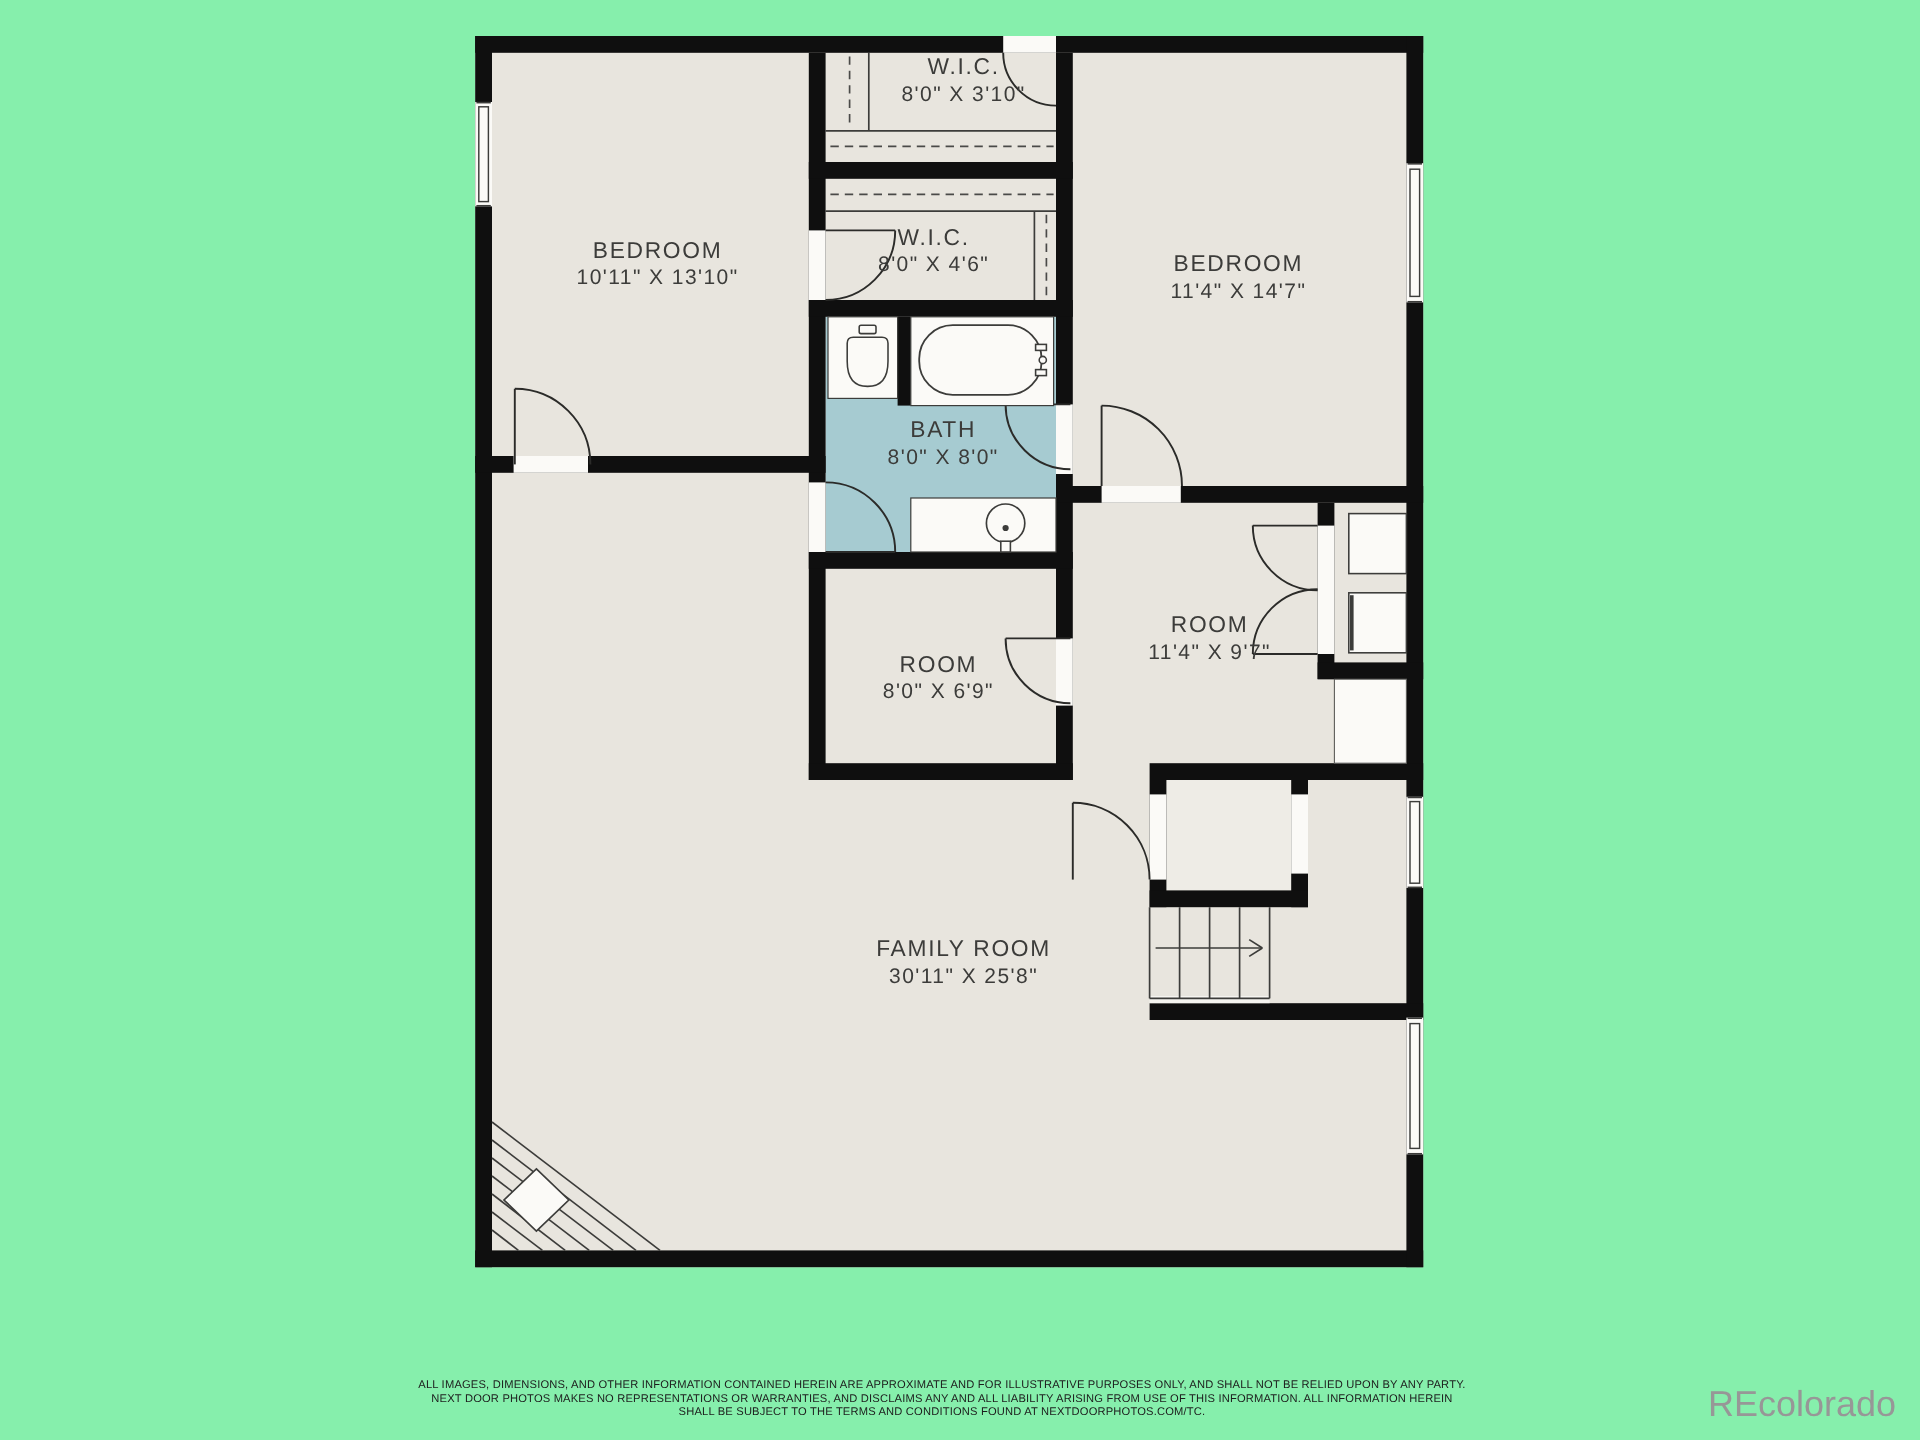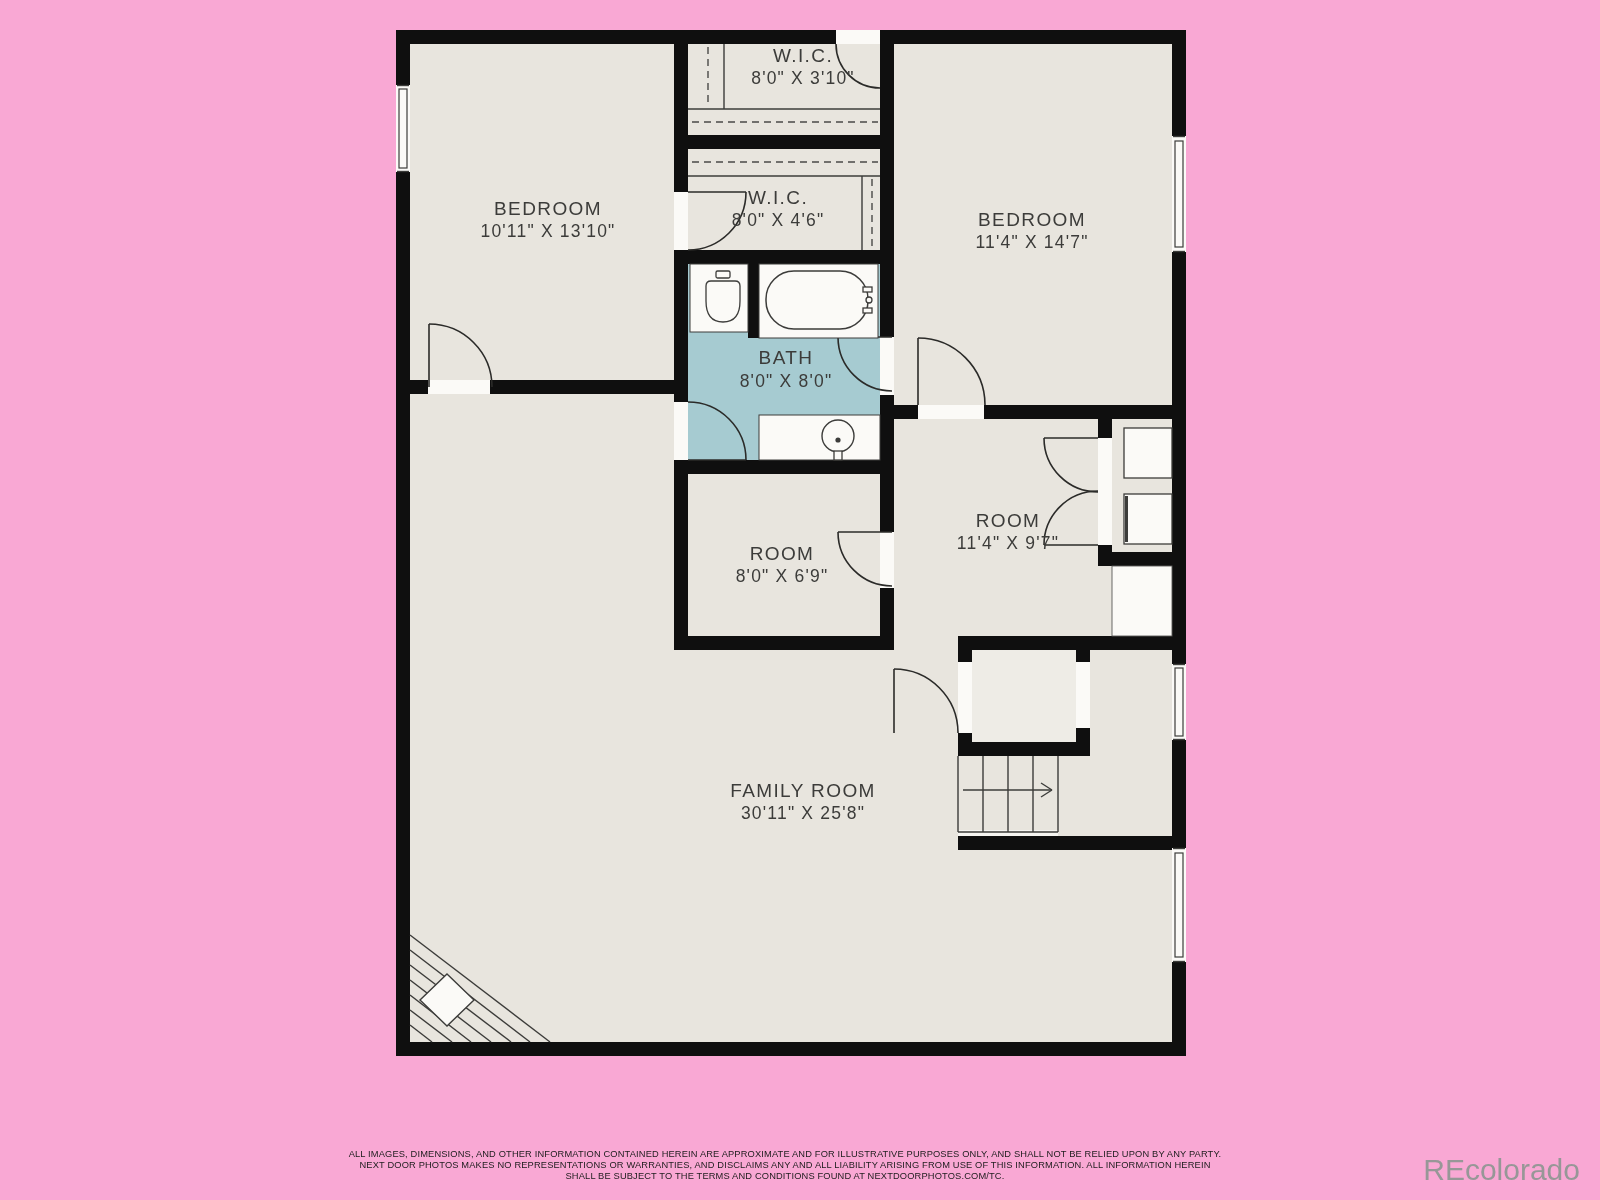--- a/index.html
+++ b/index.html
@@ -1,16 +1,16 @@
 <!DOCTYPE html>
 <html><head>
 <meta charset="utf-8">
 <style>
   html,body{margin:0;padding:0;background:#f2f2f0;}
-  .page{position:relative;width:1600px;height:1200px;background:#f9a8d4;overflow:hidden;
+  .page{position:relative;width:1600px;height:1200px;background:#86efac;overflow:hidden;
         font-family:"Liberation Sans", sans-serif;}
   svg{display:block;}
   .room-name{font-size:19px;letter-spacing:1.4px;fill:#3c3c3a;text-anchor:middle;
              font-family:"Liberation Sans", sans-serif;}
   .room-dims{font-size:17.5px;letter-spacing:1.2px;fill:#3c3c3a;text-anchor:middle;
              font-family:"Liberation Sans", sans-serif;}
   .disclaimer{font-size:9.3px;letter-spacing:.15px;fill:#1c1c1c;text-anchor:middle;
               font-family:"Liberation Sans", sans-serif;}
   .watermark{font-size:30px;fill:#979797;text-anchor:end;
              font-family:"Liberation Sans", sans-serif;}

